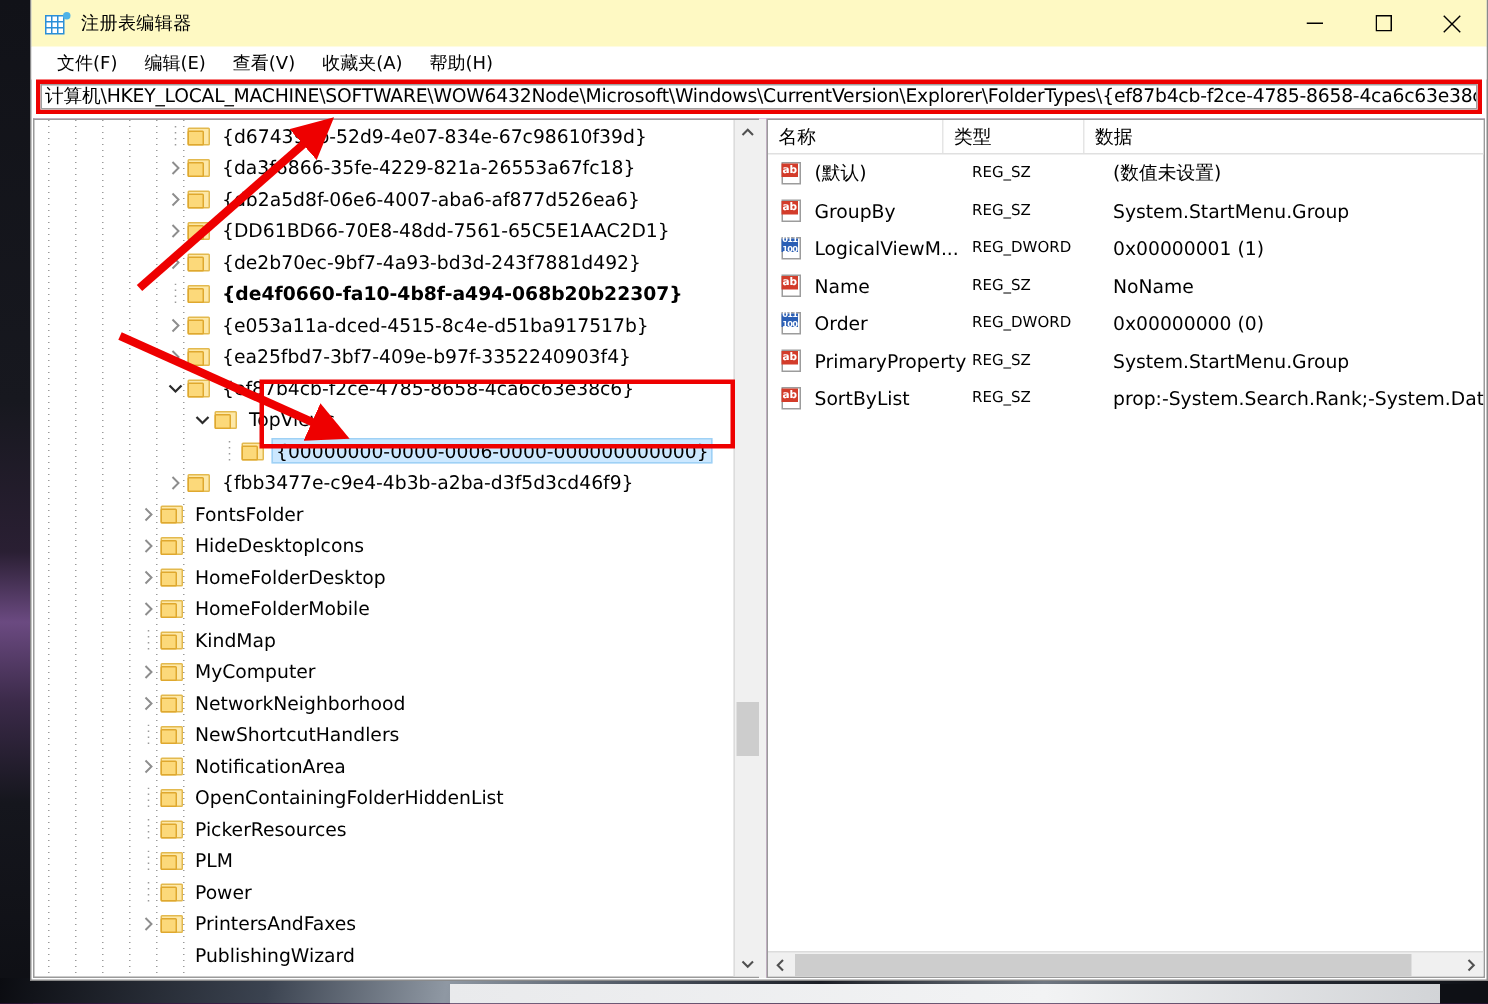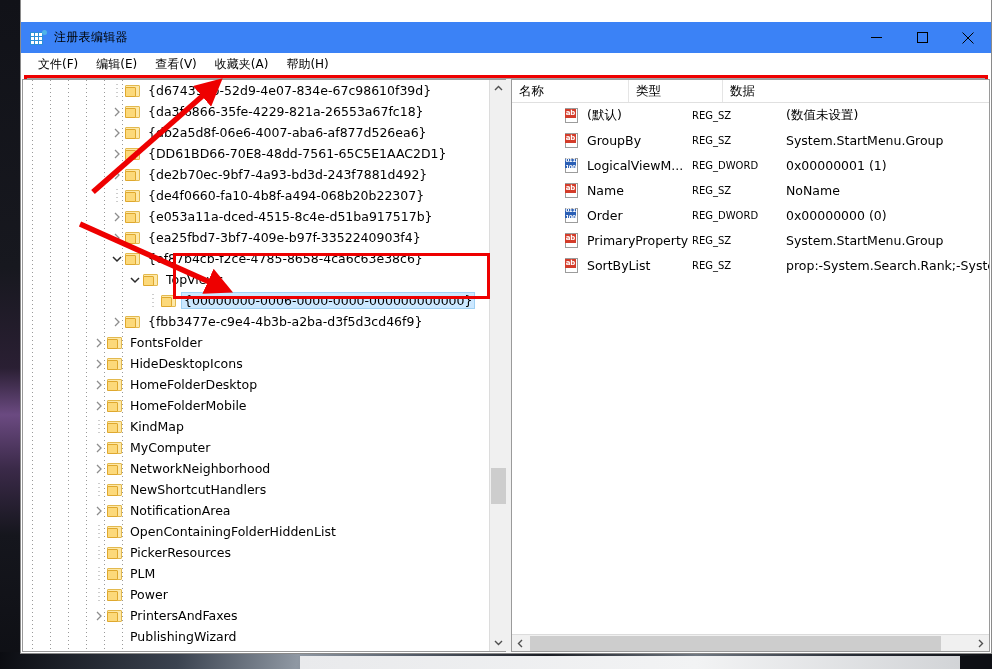--- a/index.html
+++ b/index.html
@@ -36,23 +36,22 @@
   
   #window{
     position:absolute;left:20px;top:0;width:972px;height:654px;
     background:#ffffff;
     border:1px solid #8a8a8a;
     border-top:none;
     box-sizing:border-box;
   }
   
   #titlebar{
-    height:31px;background:#3b82f6;display:flex;align-items:center;
+    height:31px;background:#fef9c3;display:flex;align-items:center;
     position:relative;
-    margin-top:22px;
   }
   #app-icon{
     width:16px;height:16px;margin-left:9px;margin-right:8px;
     position:relative;flex:0 0 auto;
   }
   #app-icon .grid{
     position:absolute;left:0;top:2px;width:13px;height:13px;
     background:#2b8fd8;
     display:grid;grid-template-columns:repeat(3,1fr);grid-template-rows:repeat(3,1fr);
     gap:1px;padding:1px;box-sizing:border-box;
@@ -170,21 +169,21 @@
   }
   .lh{
     font-size:12.5px;color:#000;display:flex;align-items:center;padding-left:7px;
     border-right:1px solid #e5e5e5;box-sizing:border-box;
     font-family:Liberation Mono, monospace;
   }
   .lh.c1{width:117px;}
   .lh.c2{width:94px;}
   .lh.c3{flex:1;border-right:none;}
 
-  .lrow{height:25px;display:flex;align-items:center;padding-left:44px;}
+  .lrow{height:25px;display:flex;align-items:center;}
   .vicon{
     width:15px;height:15px;margin-left:9px;margin-right:7px;flex:0 0 auto;
     position:relative;
   }
   .vicon .page{
     position:absolute;left:0;top:0;width:13px;height:15px;background:#fff;
     border:1px solid #9c9c9c;box-sizing:border-box;
   }
   .vicon .tag{
     position:absolute;left:0px;top:1px;width:11px;height:9px;
@@ -354,21 +353,21 @@
               <svg width="8" height="10" viewBox="0 0 8 10">
                 <polyline points="2,1 6,5 2,9" fill="none" stroke="#8d8d8d" stroke-width="1.3"></polyline>
               </svg>
             </span>
             <span class="folder">
               <span class="back"></span>
               <span class="front"></span>
             </span>
             <span class="tlabel">{de2b70ec-9bf7-4a93-bd3d-243f7881d492}</span>
           </div>
-          <div class="trow" style="padding-left: 86px;">
+          <div class="trow" style="padding-left: 86px; font-weight: bold;">
             <span class="chev">
               <svg width="10" height="14" viewBox="0 0 10 14">
                 <line x1="5" y1="0" x2="5" y2="14" stroke="#9a9a9a" stroke-width="1" stroke-dasharray="1,3"></line>
               </svg>
             </span>
             <span class="folder">
               <span class="back"></span>
               <span class="front"></span>
             </span>
             <span class="tlabel">{de4f0660-fa10-4b8f-a494-068b20b22307}</span>
@@ -424,21 +423,21 @@
           <div class="trow sel" style="padding-left: 122px;">
             <span class="chev">
               <svg width="10" height="14" viewBox="0 0 10 14">
                 <line x1="5" y1="0" x2="5" y2="14" stroke="#9a9a9a" stroke-width="1" stroke-dasharray="1,3"></line>
               </svg>
             </span>
             <span class="folder">
               <span class="back"></span>
               <span class="front"></span>
             </span>
-            <span class="tlabel">{00000000-0006-0000-0000-000000000000}</span>
+            <span class="tlabel">{00000000-0000-0006-0000-000000000000}</span>
           </div>
           <div class="trow" style="padding-left: 86px;">
             <span class="chev">
               <svg width="8" height="10" viewBox="0 0 8 10">
                 <polyline points="2,1 6,5 2,9" fill="none" stroke="#8d8d8d" stroke-width="1.3"></polyline>
               </svg>
             </span>
             <span class="folder">
               <span class="back"></span>
               <span class="front"></span>

